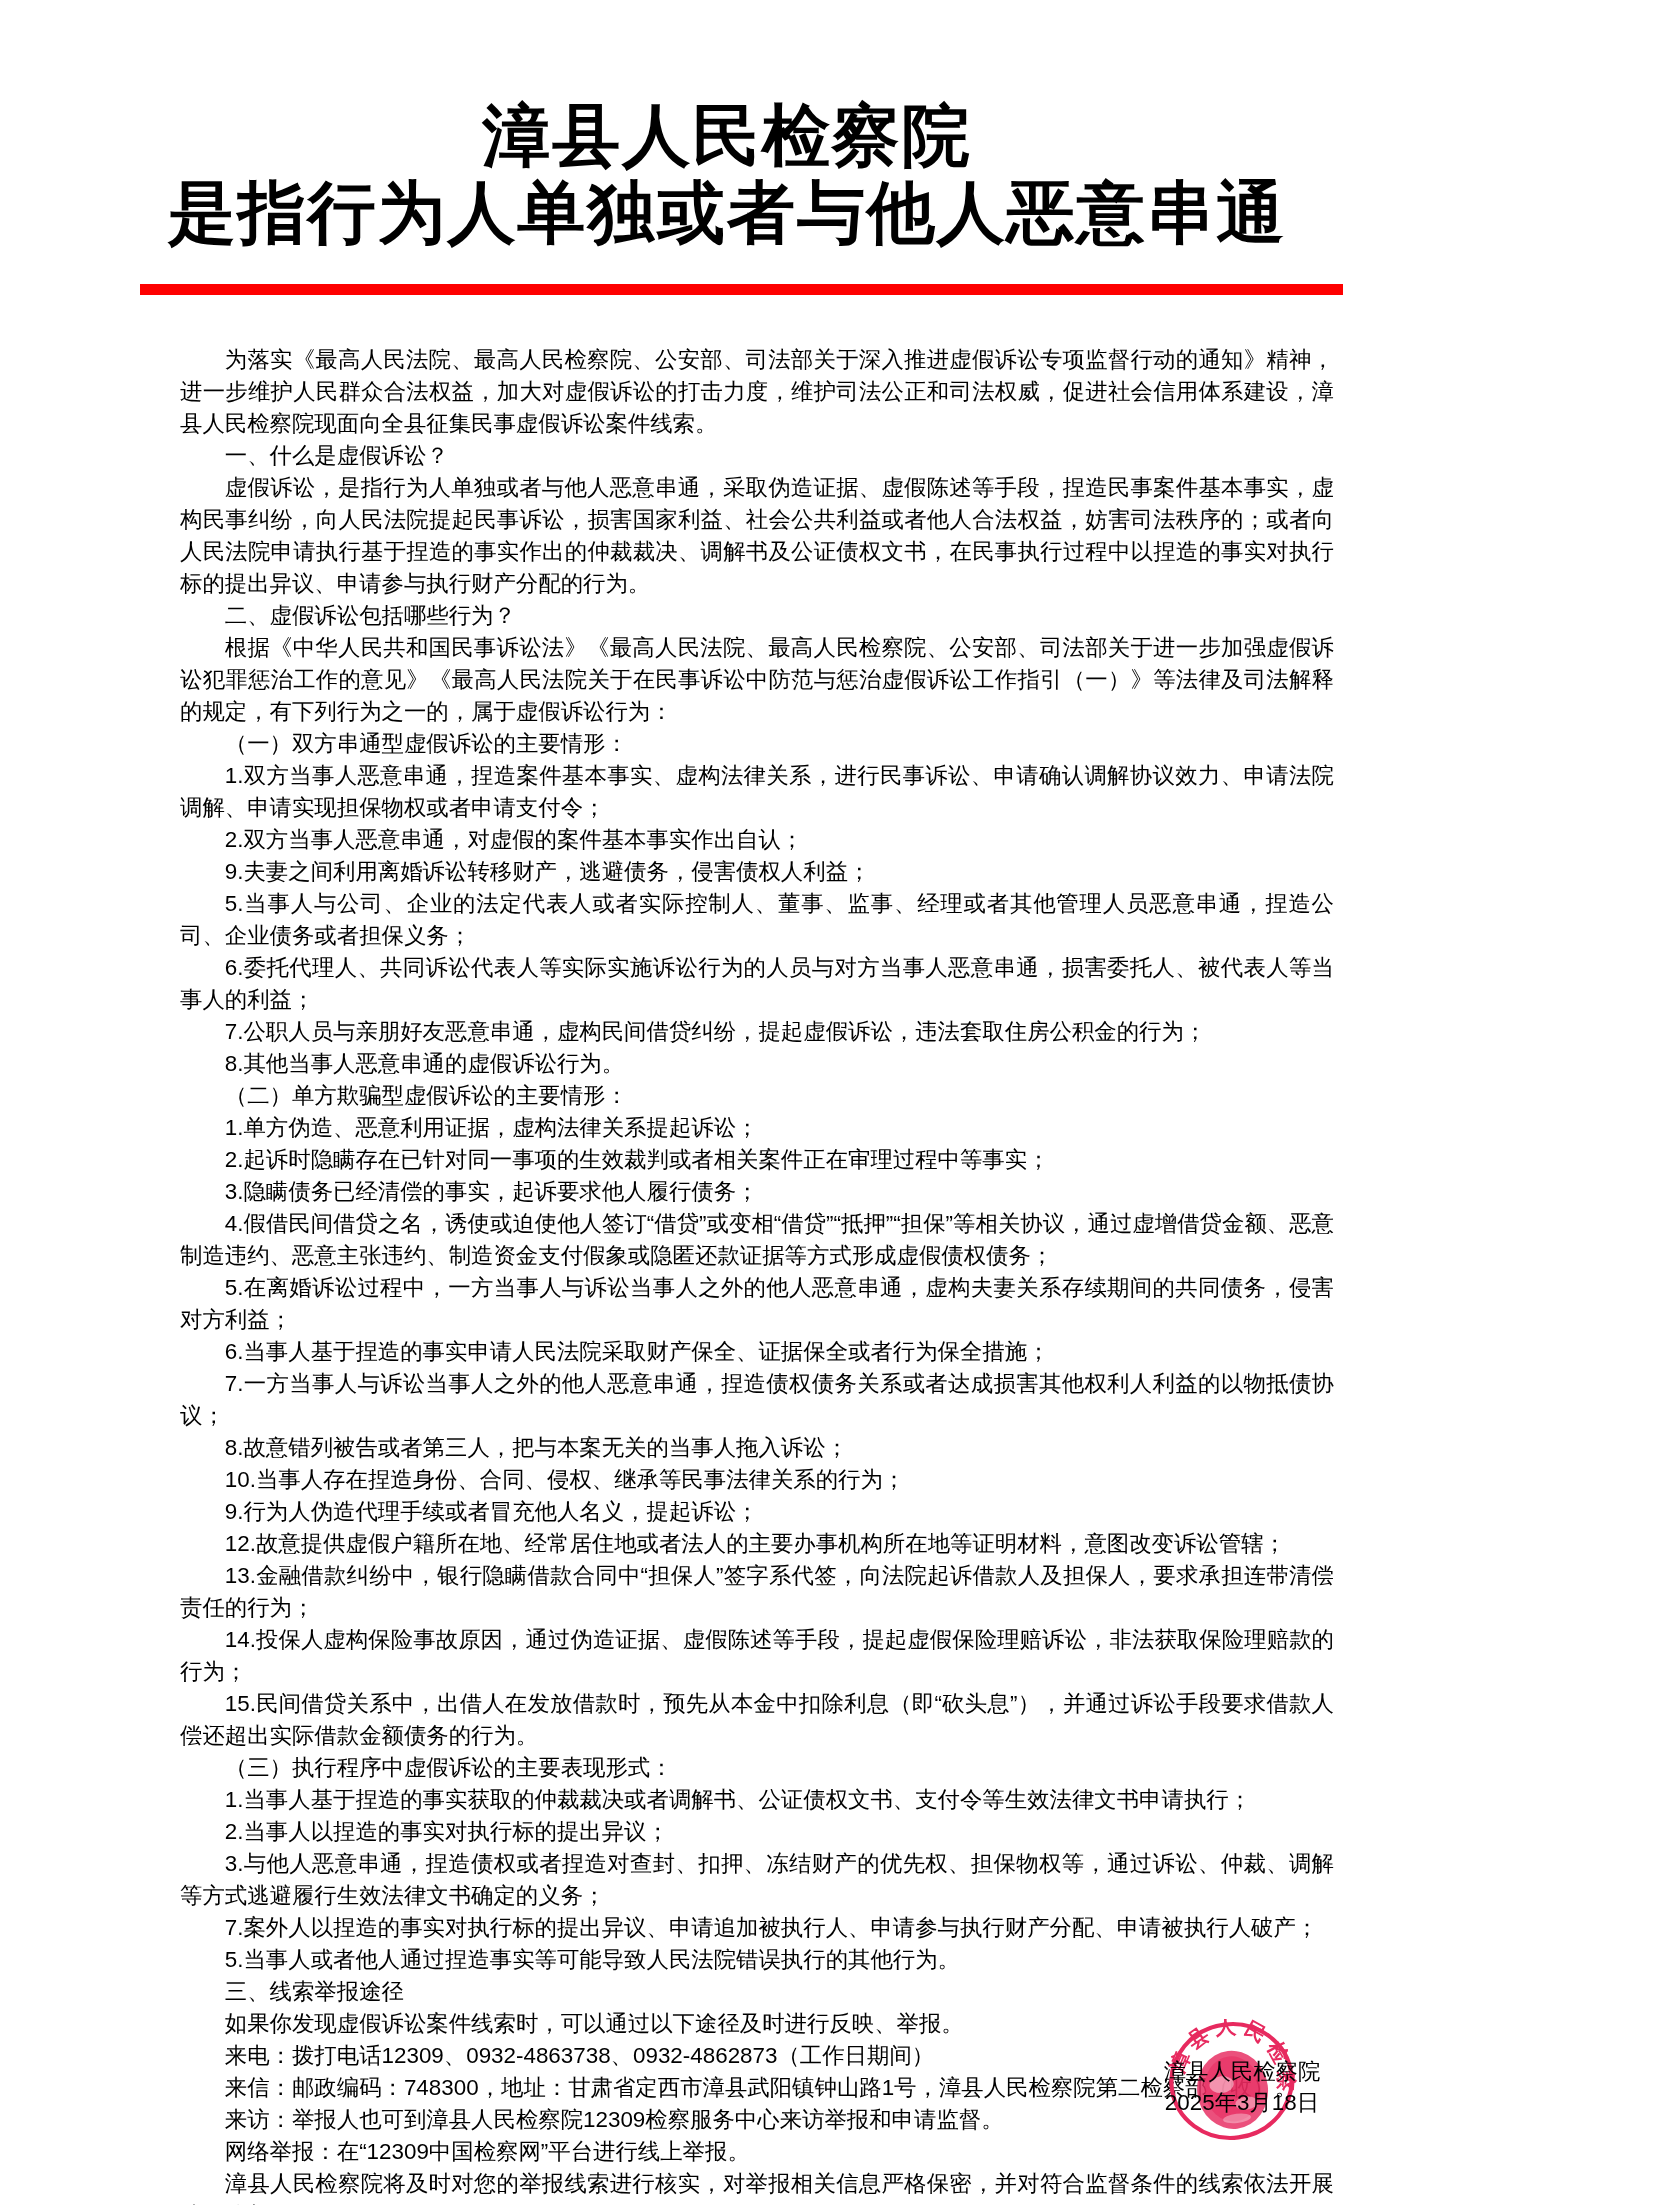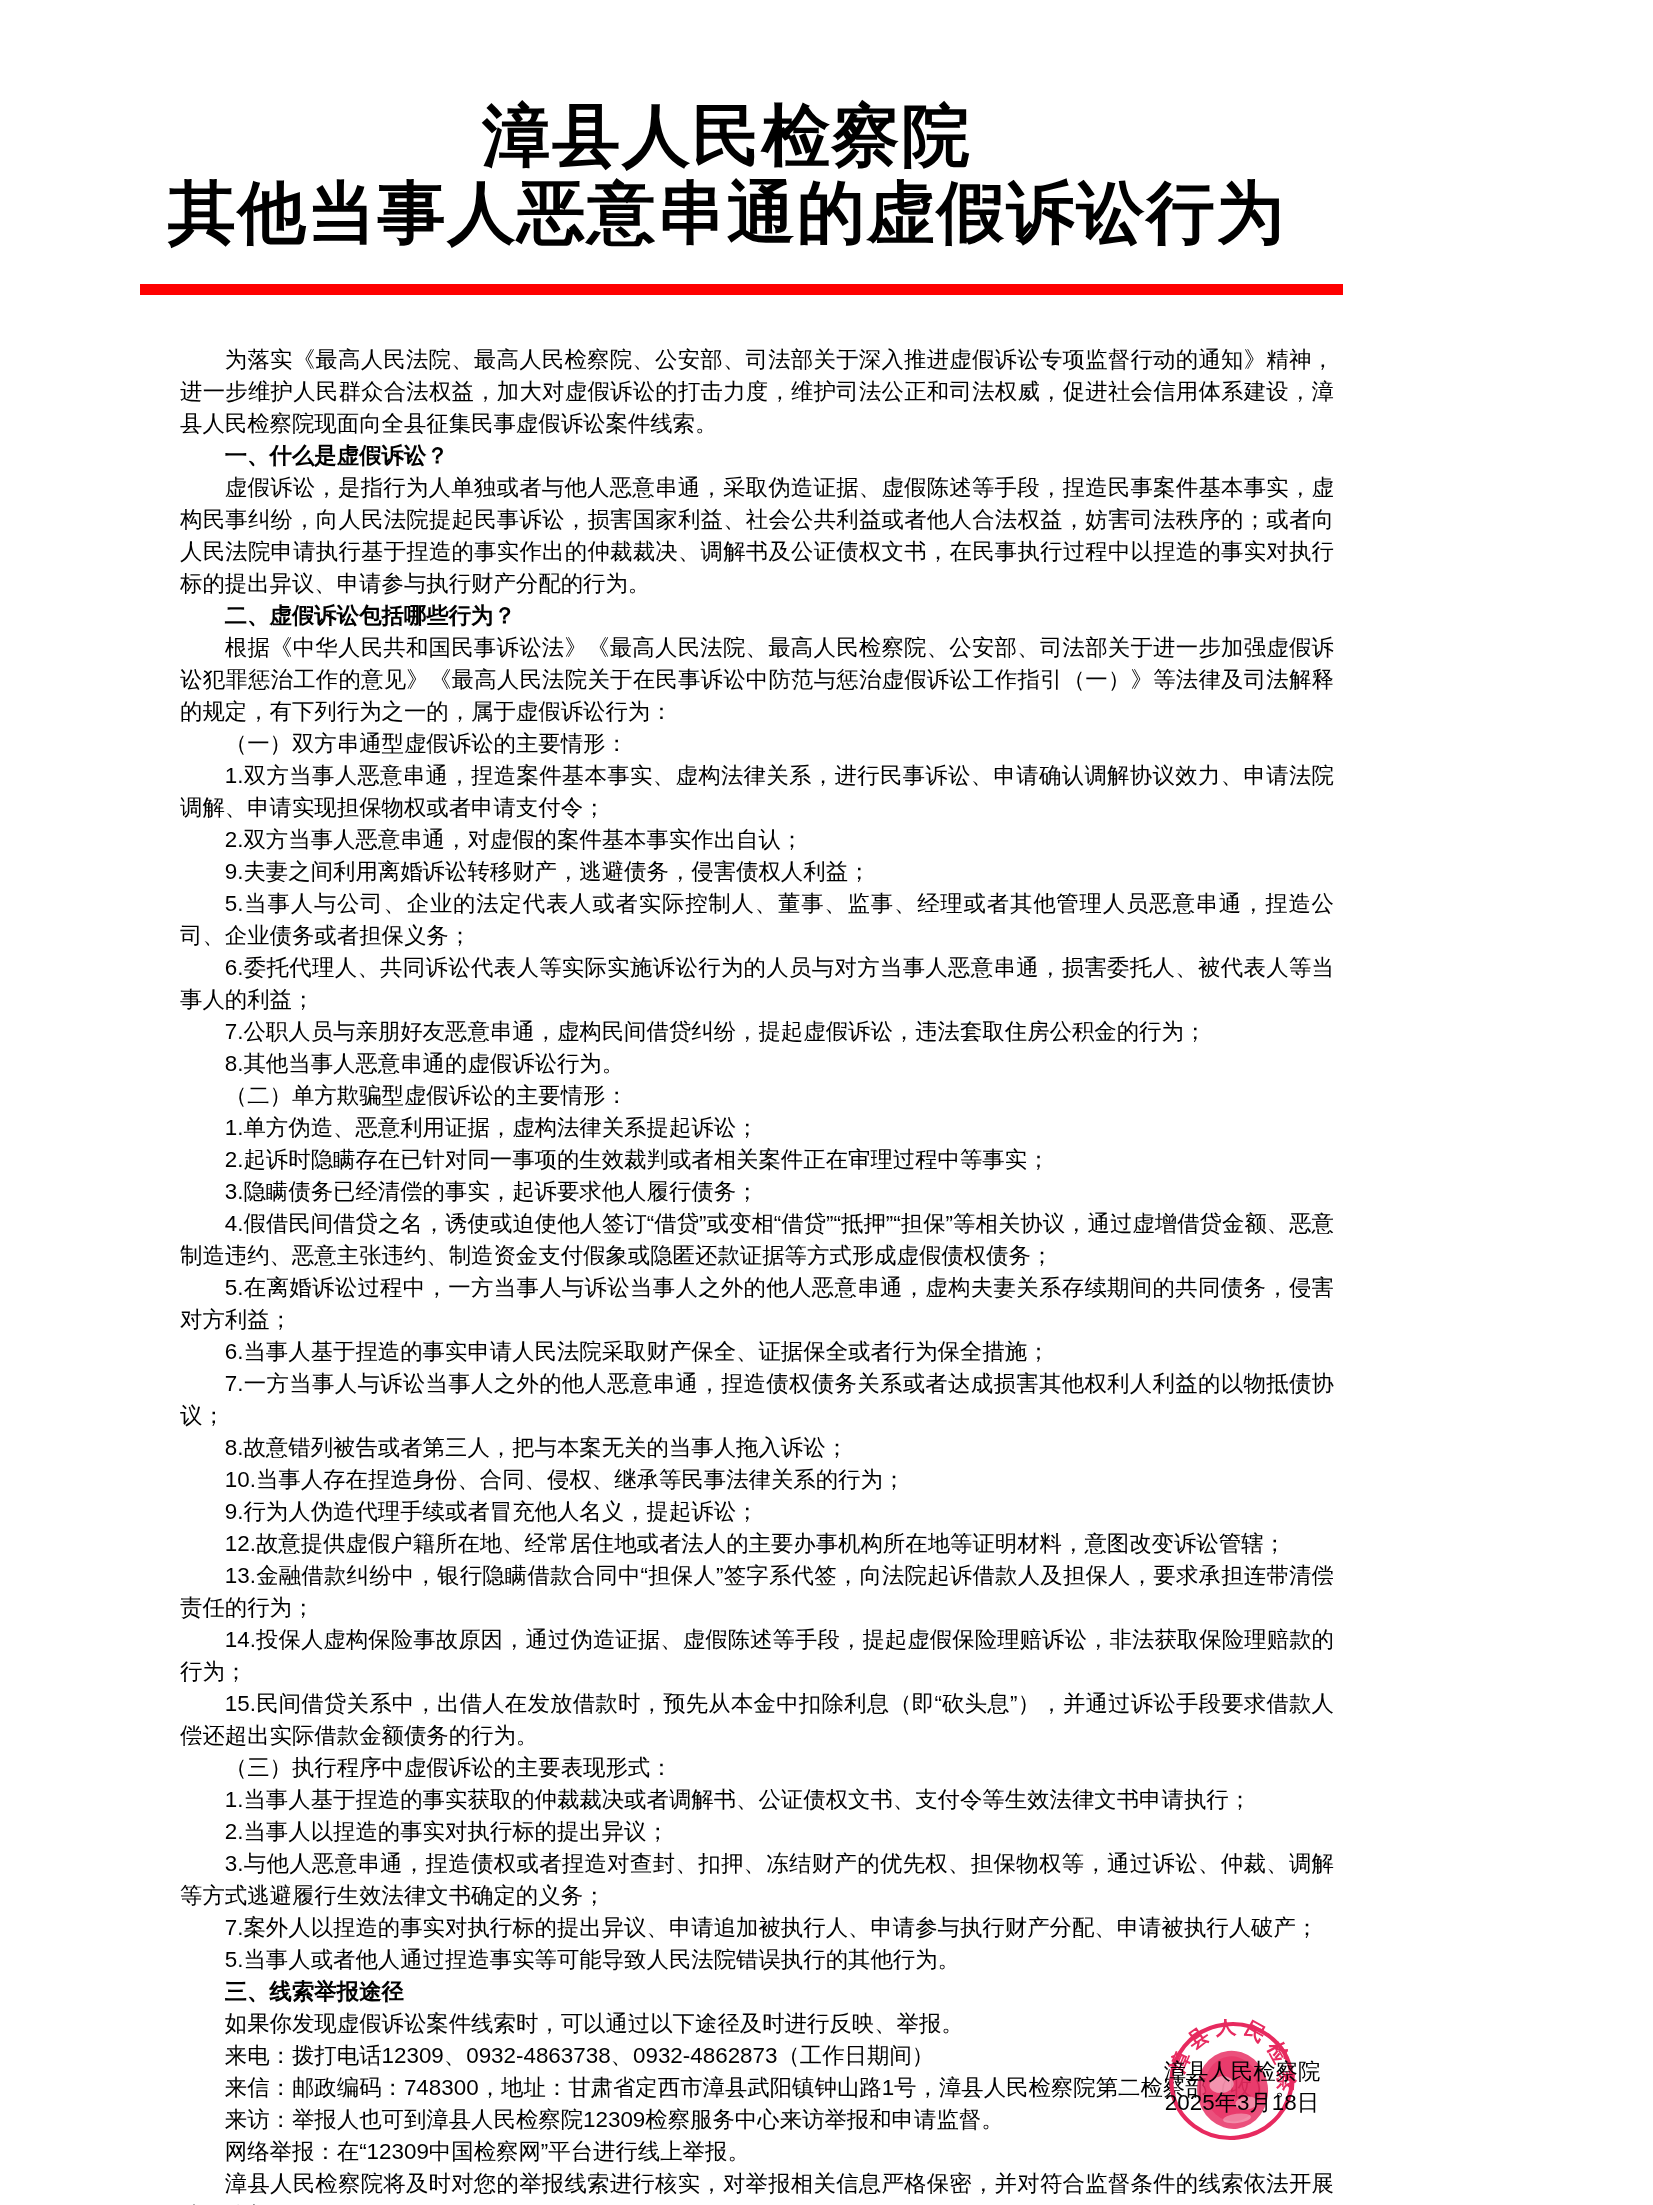--- a/index.html
+++ b/index.html
@@ -31,21 +31,21 @@
   .doc-body {
     margin: 49px 120px 0 180px;
     font-size: 22.4px;
     line-height: 32px;
     text-align: justify;
   }
   .doc-body p {
     margin: 0;
     text-indent: 2em;
   }
-  .doc-body p.b { font-weight: bold; }
+  .doc-body p.b { font-weight: normal; }
   .signature {
     position: absolute;
     left: 1158px;
     top: 2056px;
     width: 168px;
     text-align: center;
     font-size: 22.4px;
     line-height: 31px;
     z-index: 3;
     white-space: nowrap;
@@ -59,21 +59,21 @@
     z-index: 2;
   }
 </style>
 </head>
 <body>
 
 <div class="page">
 
   <div class="title-block">
     <div class="title-line">漳县人民检察院</div>
-    <div class="title-line">其他当事人恶意串通的虚假诉讼行为</div>
+    <div class="title-line">是指行为人单独或者与他人恶意串通</div>
   </div>
 
   <div class="red-divider"></div>
 
   <div class="doc-body">
     <p>为落实《最高人民法院、最高人民检察院、公安部、司法部关于深入推进虚假诉讼专项监督行动的通知》精神，进一步维护人民群众合法权益，加大对虚假诉讼的打击力度，维护司法公正和司法权威，促进社会信用体系建设，漳县人民检察院现面向全县征集民事虚假诉讼案件线索。</p>
     <p class="b">一、什么是虚假诉讼？</p>
     <p>虚假诉讼，是指行为人单独或者与他人恶意串通，采取伪造证据、虚假陈述等手段，捏造民事案件基本事实，虚构民事纠纷，向人民法院提起民事诉讼，损害国家利益、社会公共利益或者他人合法权益，妨害司法秩序的；或者向人民法院申请执行基于捏造的事实作出的仲裁裁决、调解书及公证债权文书，在民事执行过程中以捏造的事实对执行标的提出异议、申请参与执行财产分配的行为。</p>
     <p class="b">二、虚假诉讼包括哪些行为？</p>
     <p>根据《中华人民共和国民事诉讼法》《最高人民法院、最高人民检察院、公安部、司法部关于进一步加强虚假诉讼犯罪惩治工作的意见》《最高人民法院关于在民事诉讼中防范与惩治虚假诉讼工作指引（一）》等法律及司法解释的规定，有下列行为之一的，属于虚假诉讼行为：</p>

